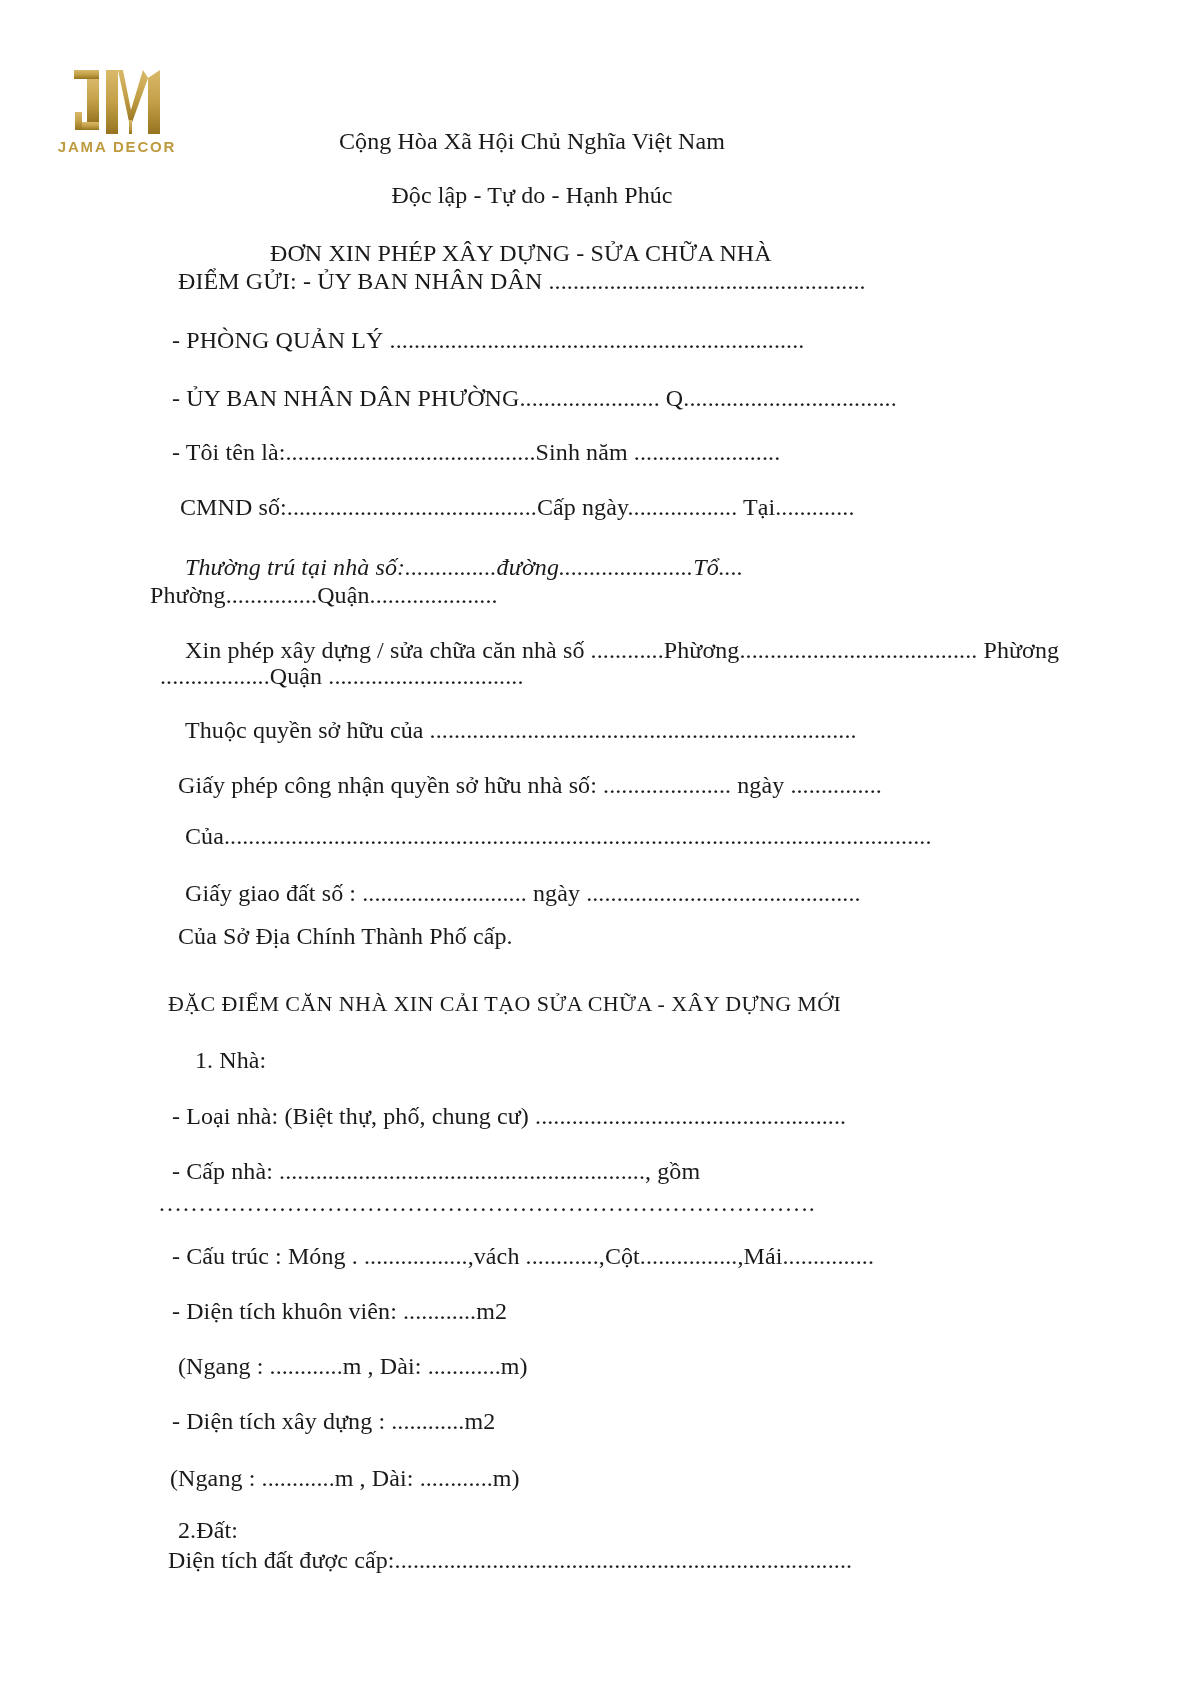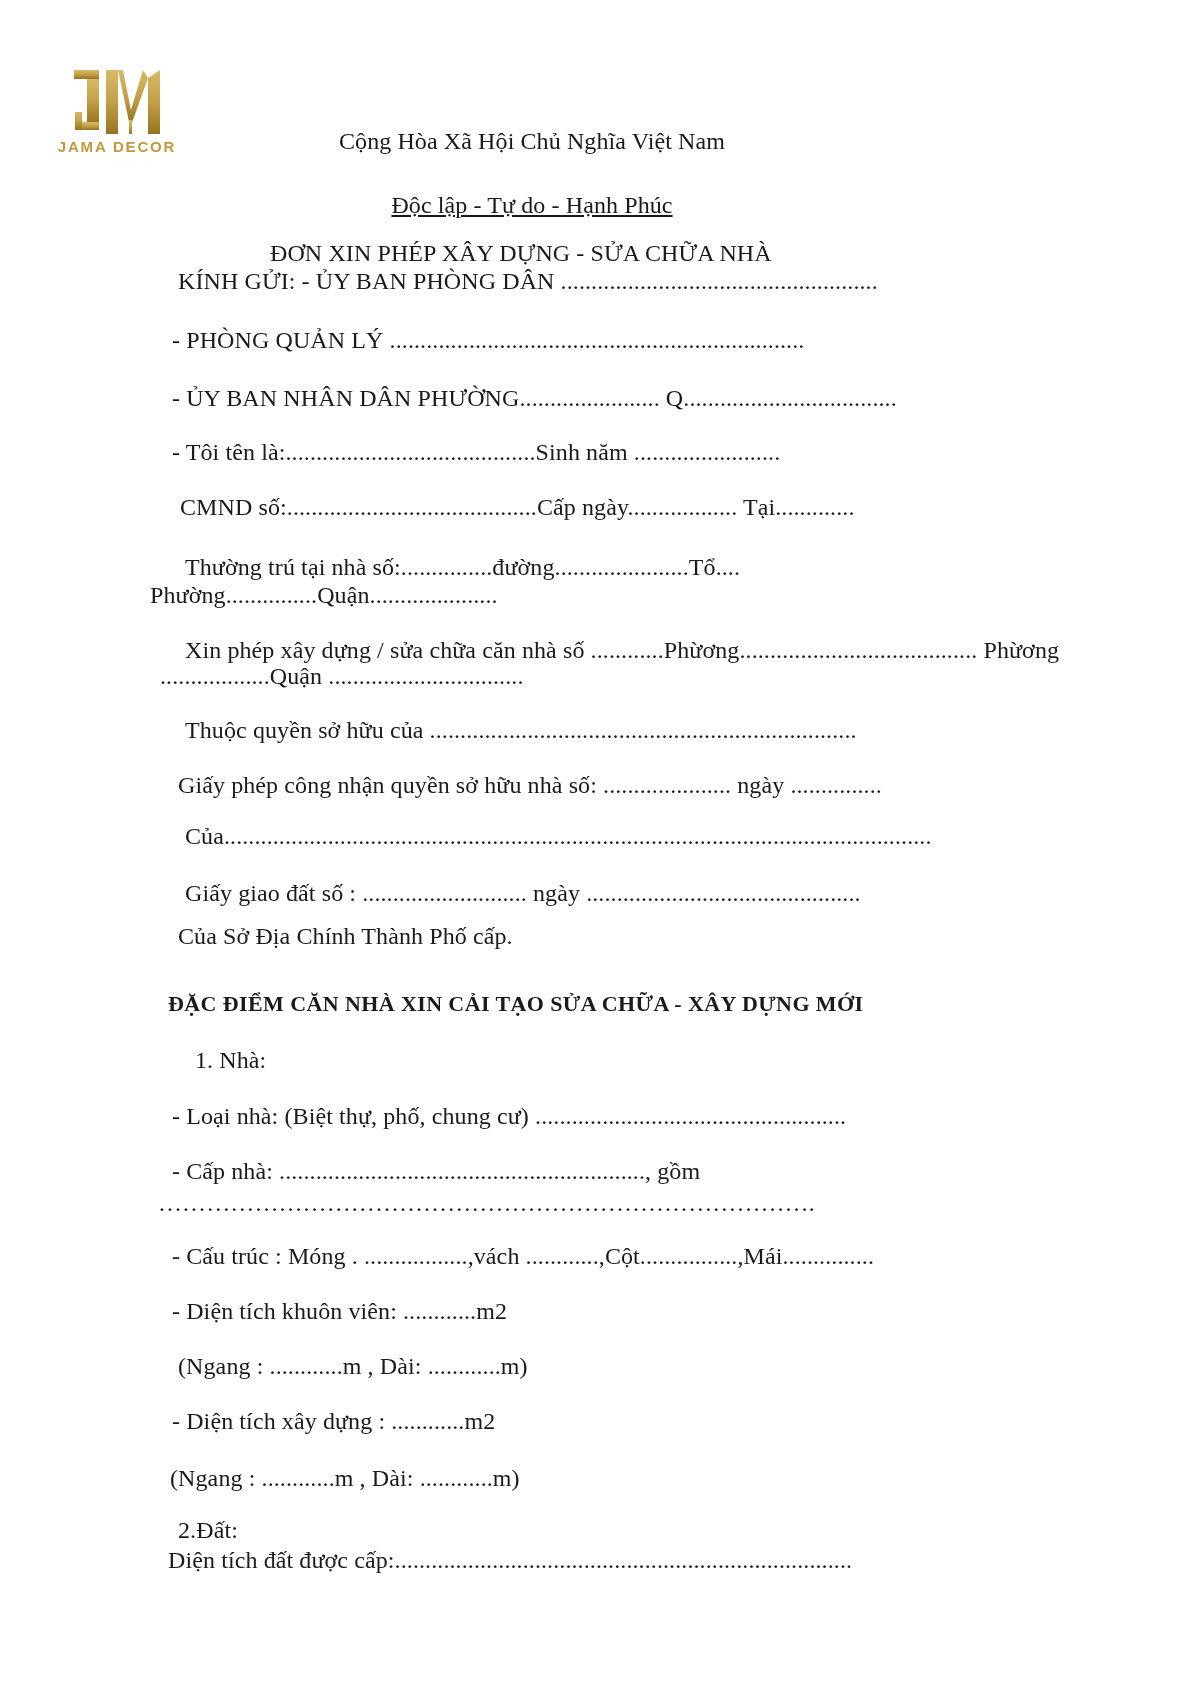--- a/index.html
+++ b/index.html
@@ -14,21 +14,21 @@
     margin: 16px auto;
   }
   .line {
     position: absolute;
     font-size: 24px;
     line-height: 1.15;
     white-space: pre;
     letter-spacing: 0.1px;
   }
   .line.center { left: 0; width: 1064px; text-align: center; }
-  .line.bold { font-weight: bold; font-size: 22px; letter-spacing: 0.4px; }
+  .line.bold { font-weight: normal; font-size: 22px; letter-spacing: 0.4px; }
   .logo {
     position: absolute;
     left: 57px;
     top: 54px;
     width: 120px;
     text-align: center;
   }
   .logo svg { display: block; margin: 0 auto; width: 88px; height: 64px; }
   .logo .brand {
     margin-top: 4px;
@@ -66,28 +66,28 @@
         <polygon points="44,0 49,0 58.5,48 55.5,54"></polygon>
         <polygon points="69,0 74,8 57.5,54 54.5,48"></polygon>
         <rect x="55" y="50" width="3" height="14"></rect>
       </g>
     </svg>
     <div class="brand">JAMA DECOR</div>
   </div>
 
   <div>
       <div class="line center" style="top: 112px;">Cộng Hòa Xã Hội Chủ Nghĩa Việt Nam</div>
-      <div class="line center" style="top: 176px; text-decoration: underline;">Độc lập - Tự do - Hạnh Phúc</div>
+      <div class="line center" style="top: 166px;">Độc lập - Tự do - Hạnh Phúc</div>
       <div class="line" style="top: 224px; left: 270px;">ĐƠN XIN PHÉP XÂY DỰNG - SỬA CHỮA NHÀ</div>
-      <div class="line" style="top: 252px; left: 178px;">KÍNH GỬI: - ỦY BAN PHÒNG DÂN ....................................................</div>
+      <div class="line" style="top: 252px; left: 178px;">ĐIỂM GỬI: - ỦY BAN NHÂN DÂN ....................................................</div>
       <div class="line" style="top: 311px; left: 172px;">- PHÒNG QUẢN LÝ ....................................................................</div>
       <div class="line" style="top: 369px; left: 172px;">- ỦY BAN NHÂN DÂN PHƯỜNG....................... Q...................................</div>
       <div class="line" style="top: 423px; left: 172px;">- Tôi tên là:.........................................Sinh năm ........................</div>
       <div class="line" style="top: 478px; left: 180px;">CMND số:.........................................Cấp ngày.................. Tại.............</div>
-      <div class="line" style="top: 538px; left: 185px;">Thường trú tại nhà số:...............đường......................Tổ....</div>
+      <div class="line" style="top: 538px; left: 185px; font-style: italic;">Thường trú tại nhà số:...............đường......................Tổ....</div>
       <div class="line" style="top: 566px; left: 150px;">Phường...............Quận.....................</div>
       <div class="line" style="top: 621px; left: 185px;">Xin phép xây dựng / sửa chữa căn nhà số ............Phừơng....................................... Phừơng</div>
       <div class="line" style="top: 647px; left: 160px;">..................Quận ................................</div>
       <div class="line" style="top: 701px; left: 185px;">Thuộc quyền sở hữu của ......................................................................</div>
       <div class="line" style="top: 756px; left: 178px;">Giấy phép công nhận quyền sở hữu nhà số: ..................... ngày ...............</div>
       <div class="line" style="top: 807px; left: 185px;">Của....................................................................................................................</div>
       <div class="line" style="top: 864px; left: 185px;">Giấy giao đất số : ........................... ngày .............................................</div>
       <div class="line" style="top: 907px; left: 178px;">Của Sở Địa Chính Thành Phố cấp.</div>
       <div class="line bold" style="top: 975px; left: 168px;">ĐẶC ĐIỂM CĂN NHÀ XIN CẢI TẠO SỬA CHỮA - XÂY DỰNG MỚI</div>
       <div class="line" style="top: 1031px; left: 195px;">1. Nhà:</div>

